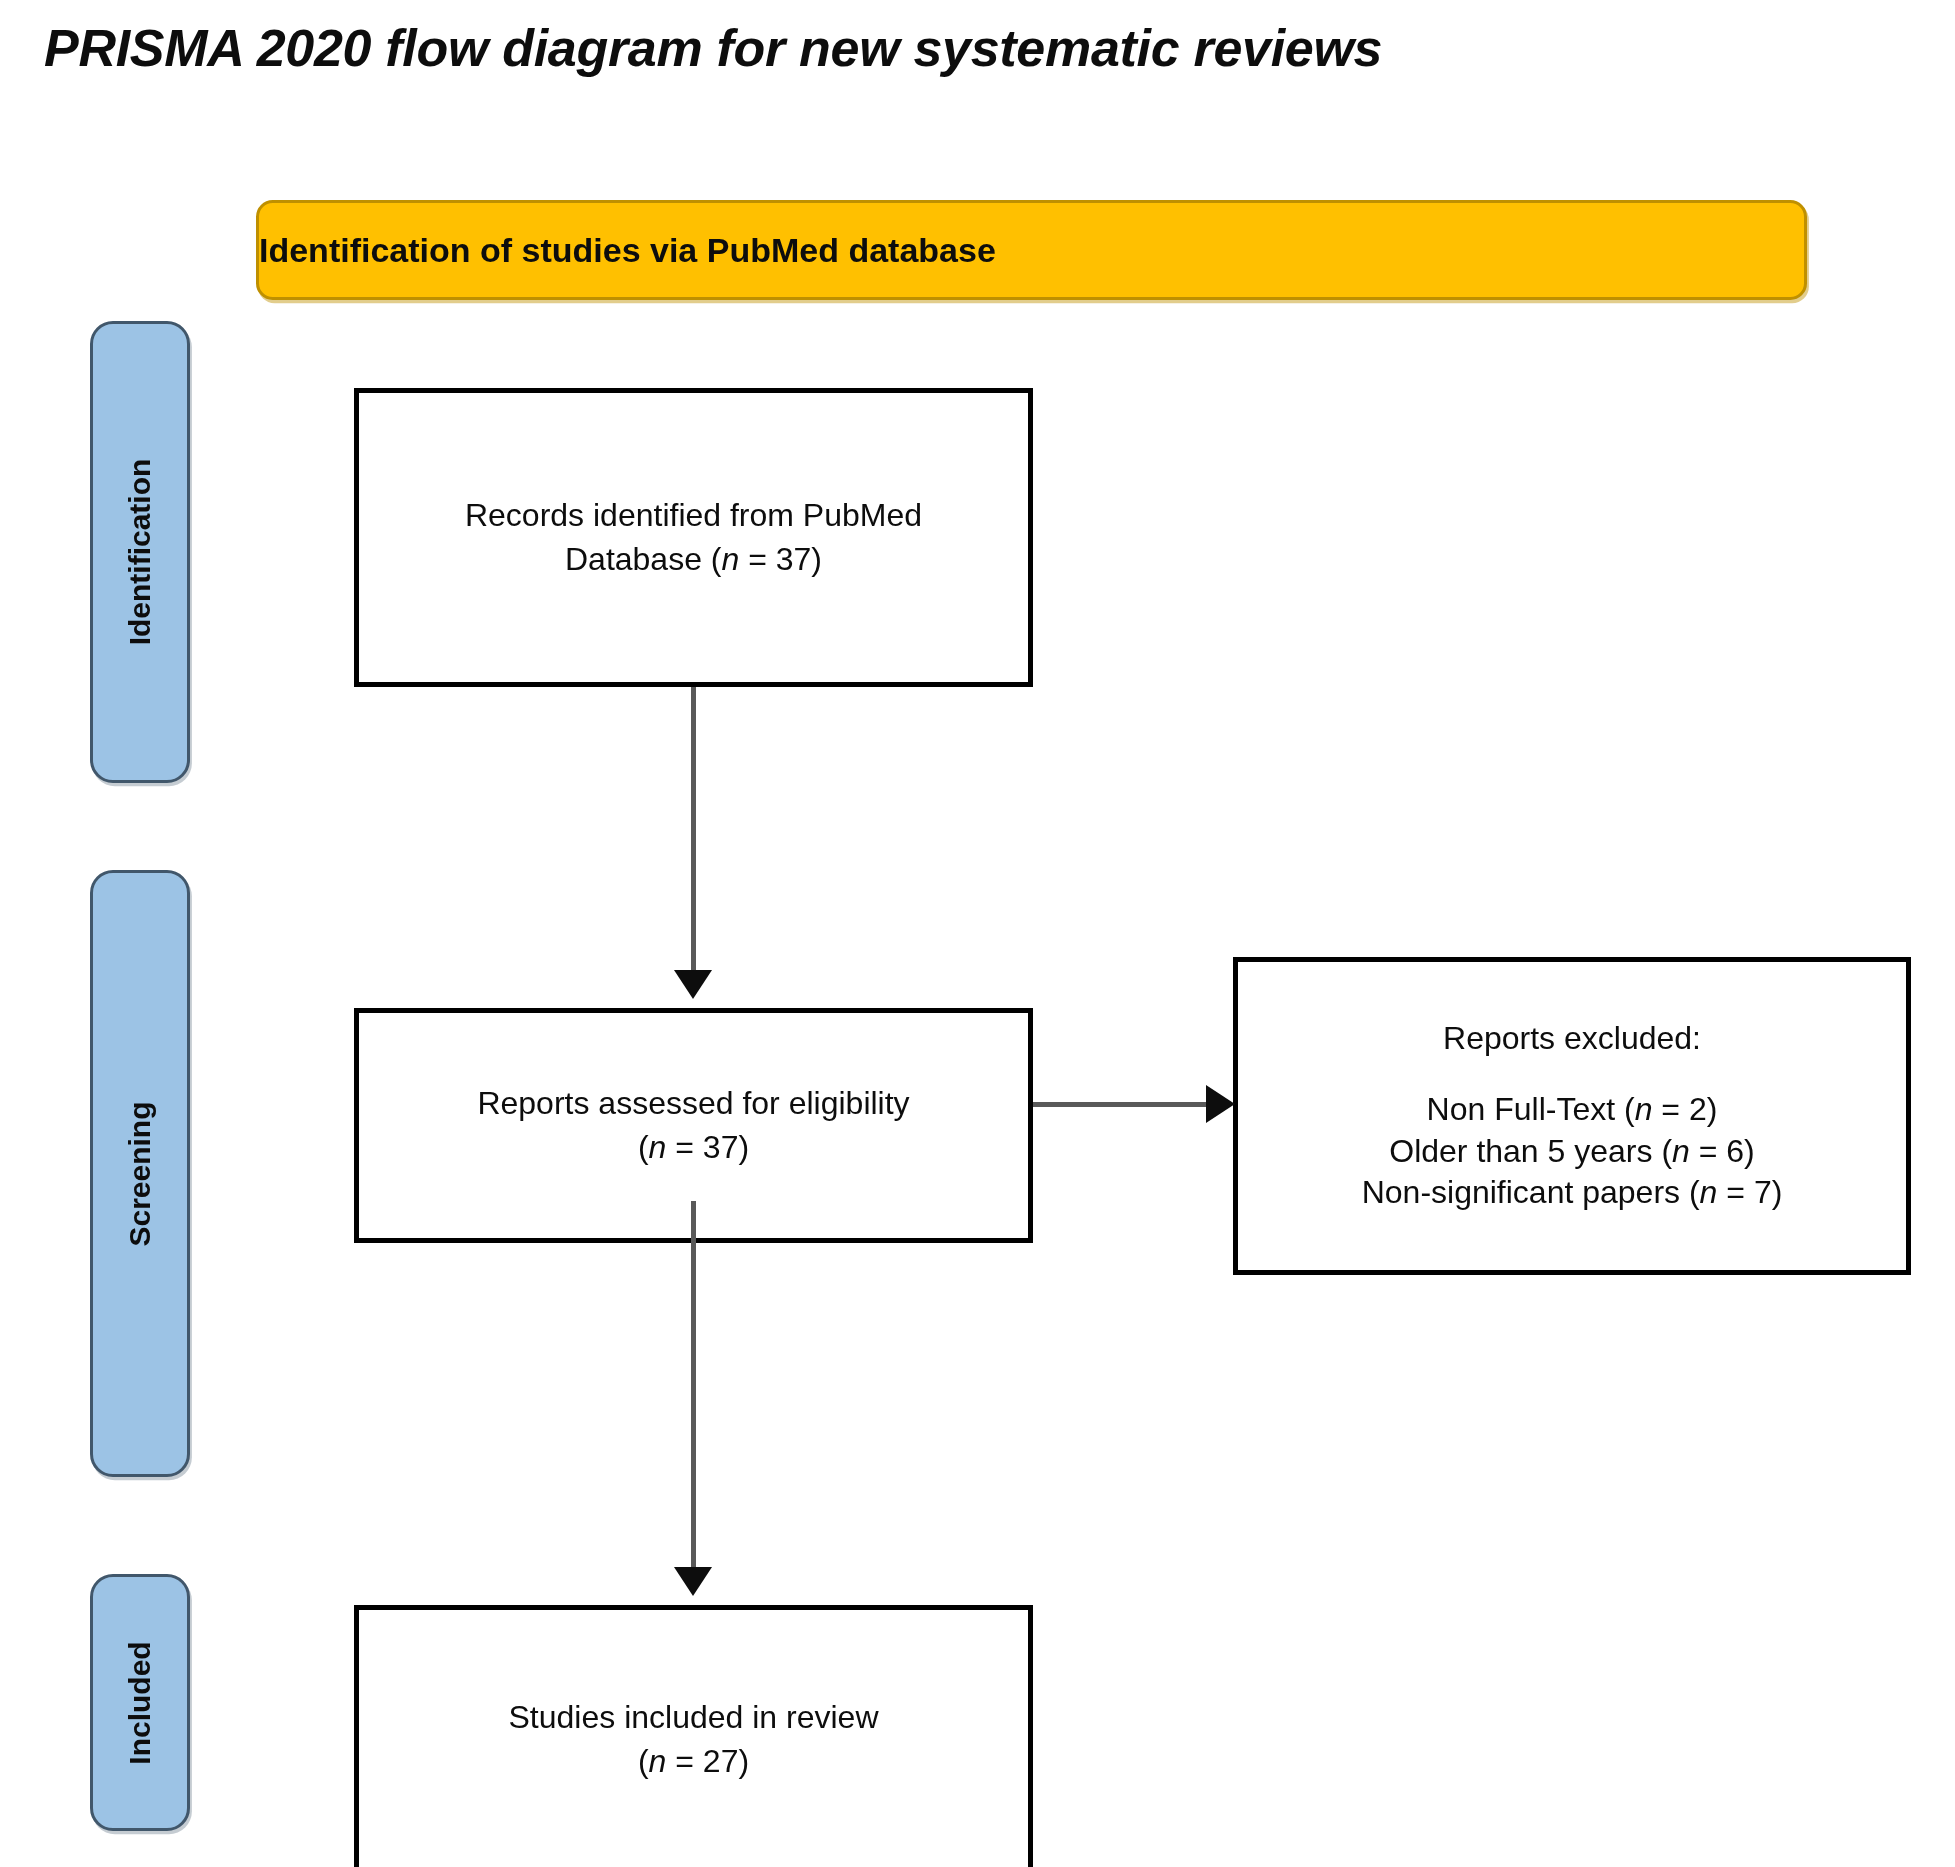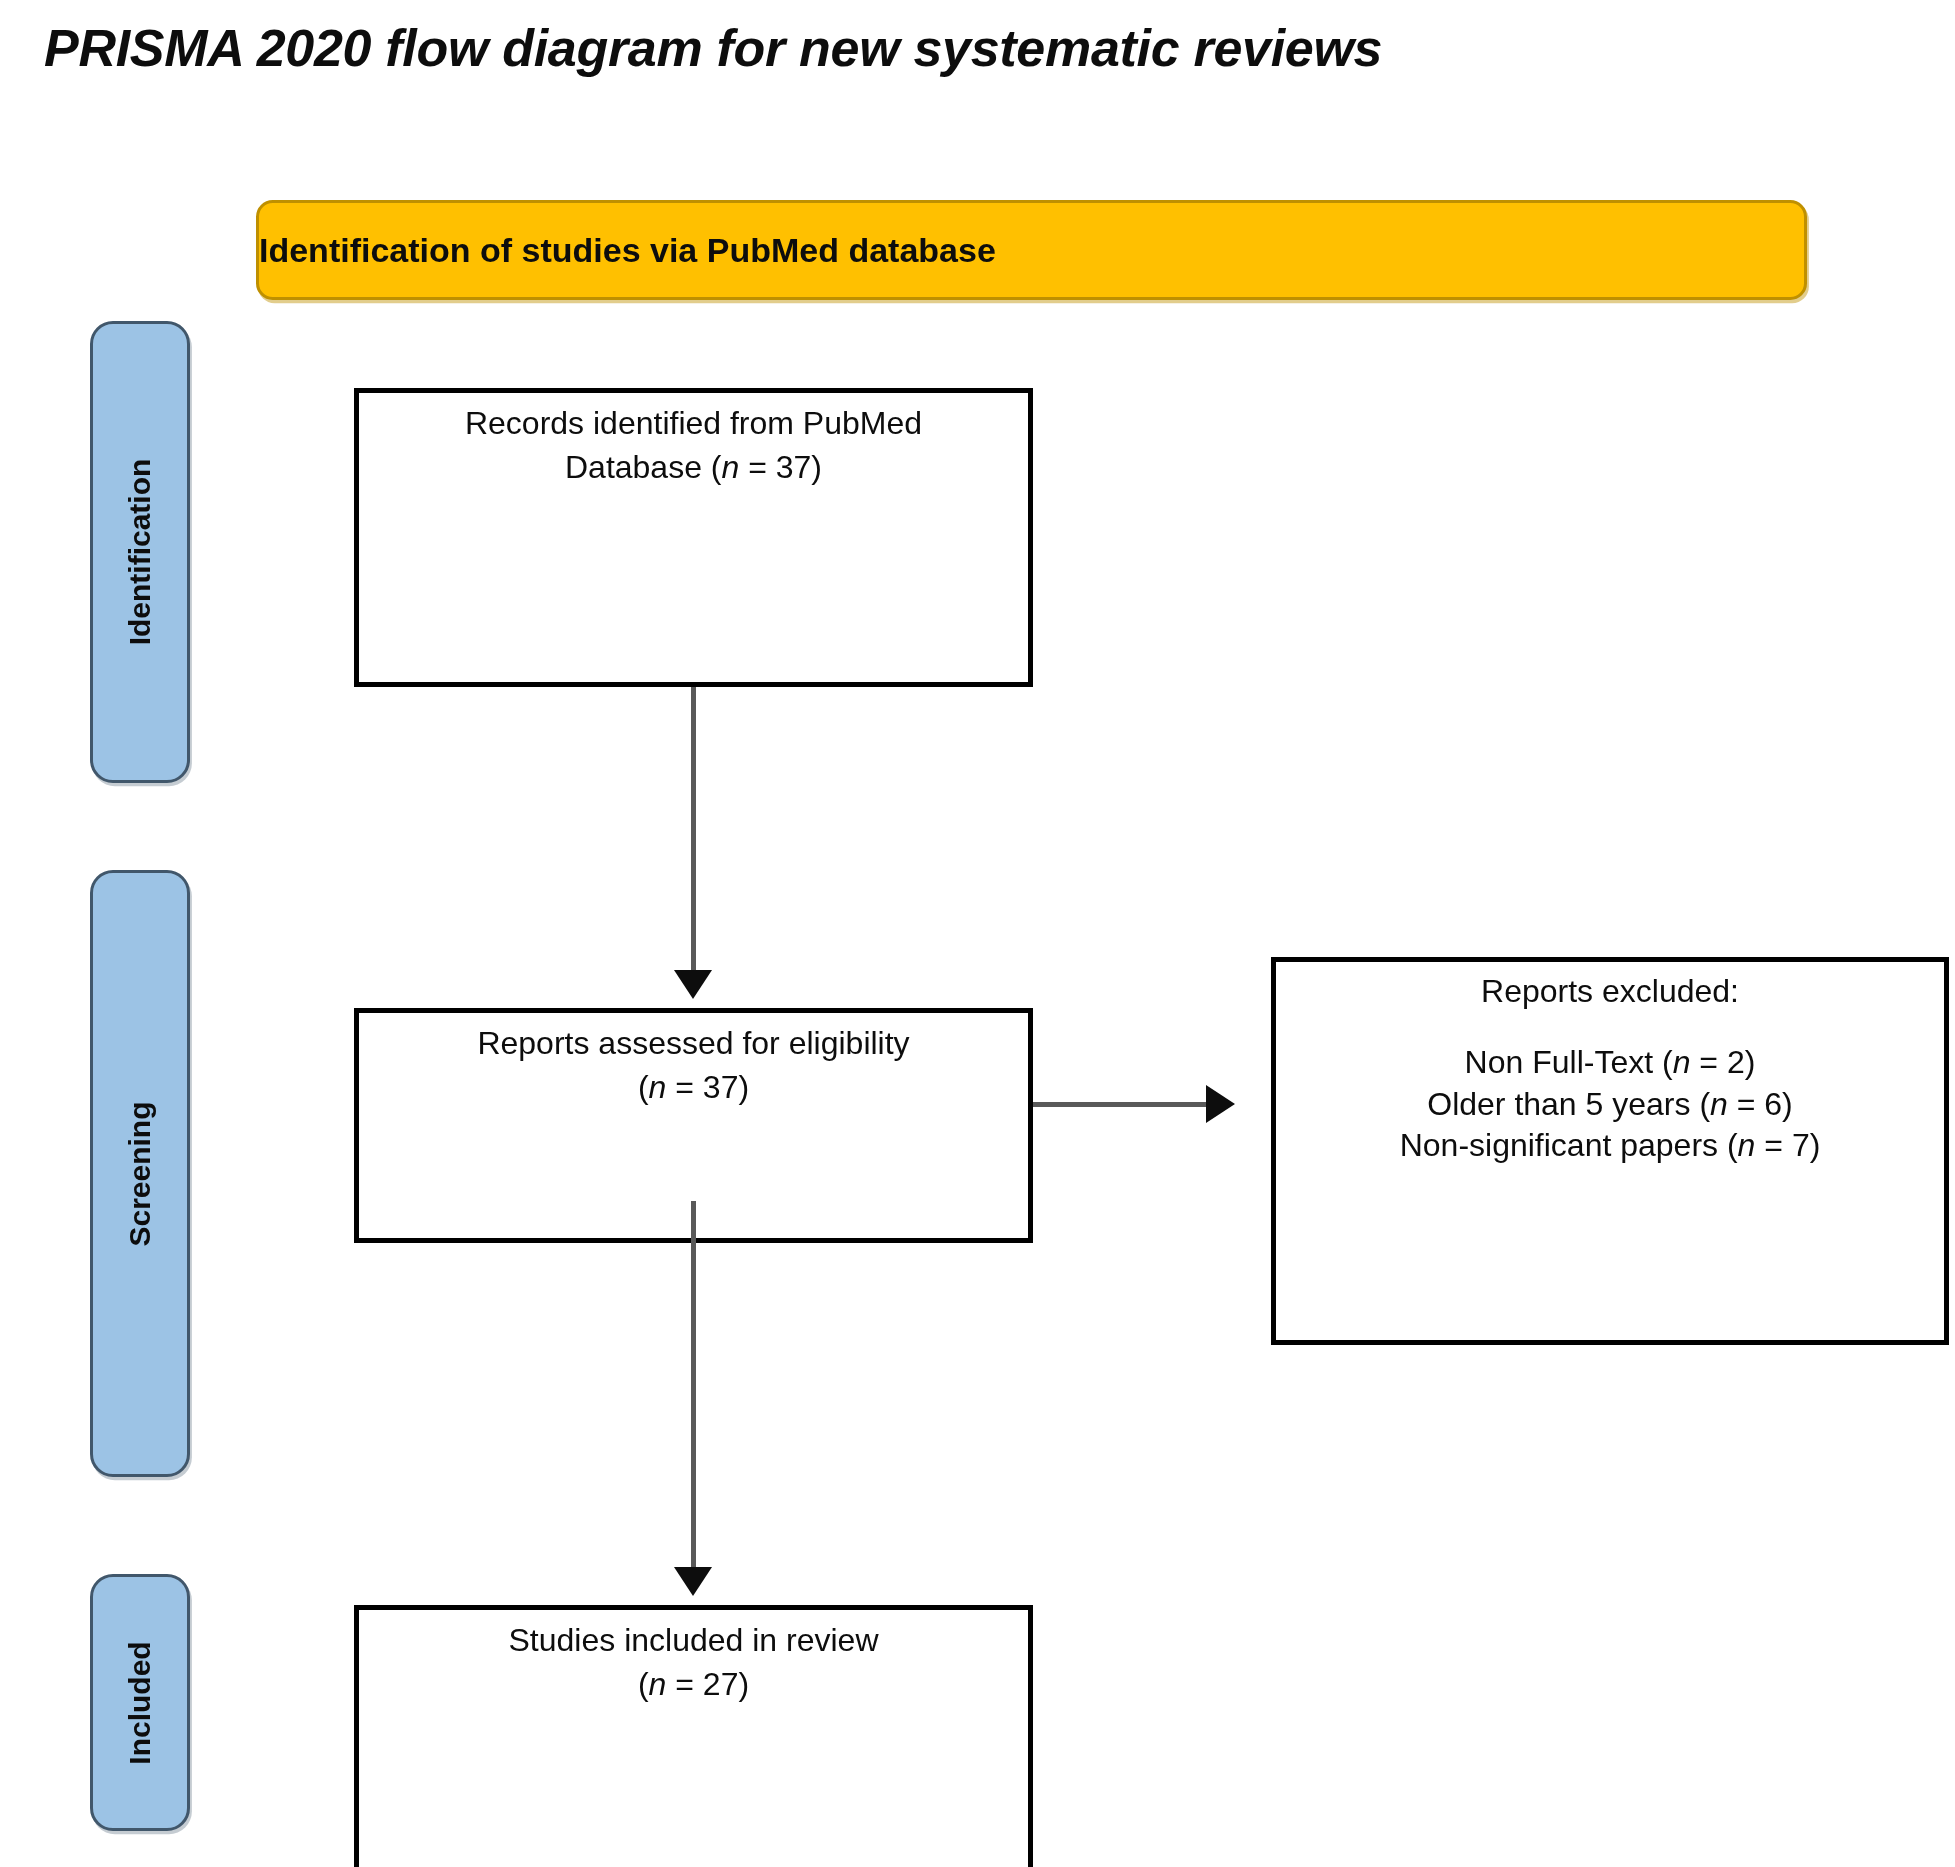--- a/index.html
+++ b/index.html
@@ -80,35 +80,35 @@
   #side-label-screening      { left: 90px; top: 870px; width: 100px; height: 607px; }
   #side-label-included       { left: 90px; top: 1574px; width: 100px; height: 257px; }
 
   
   .flow-box {
     position: absolute;
     background: #ffffff;
     border: 5.1px solid #000000;
     box-sizing: border-box;
     display: flex;
-    align-items: flex-start;
+    align-items: center;
     justify-content: center;
     padding: 9px 0;
   }
   .flow-box-text {
     font-size: 32px;
     line-height: 1.36;
     color: #0d0d0d;
     text-align: center;
   }
   .flow-box-text .n-italic { font-style: italic; }
 
   #box-records        { left: 354px;  top: 388px;  width: 679px; height: 299px; }
   #box-eligibility    { left: 354px;  top: 1008px; width: 679px; height: 235px; }
-  #box-excluded       { left: 1233px; top: 957px; width: 678px; height: 388px; margin-left: 38px; }
+  #box-excluded       { left: 1233px; top: 957px; width: 678px; height: 318px; }
   #box-included       { left: 354px;  top: 1605px; width: 679px; height: 270px; }
 
   #box-excluded .flow-box-text { line-height: 1.30; }
   .excluded-gap { display: block; height: 29.5px; }
 
   
   .arrow-line-v {
     position: absolute;
     width: 5.1px;
     background: #595959;

